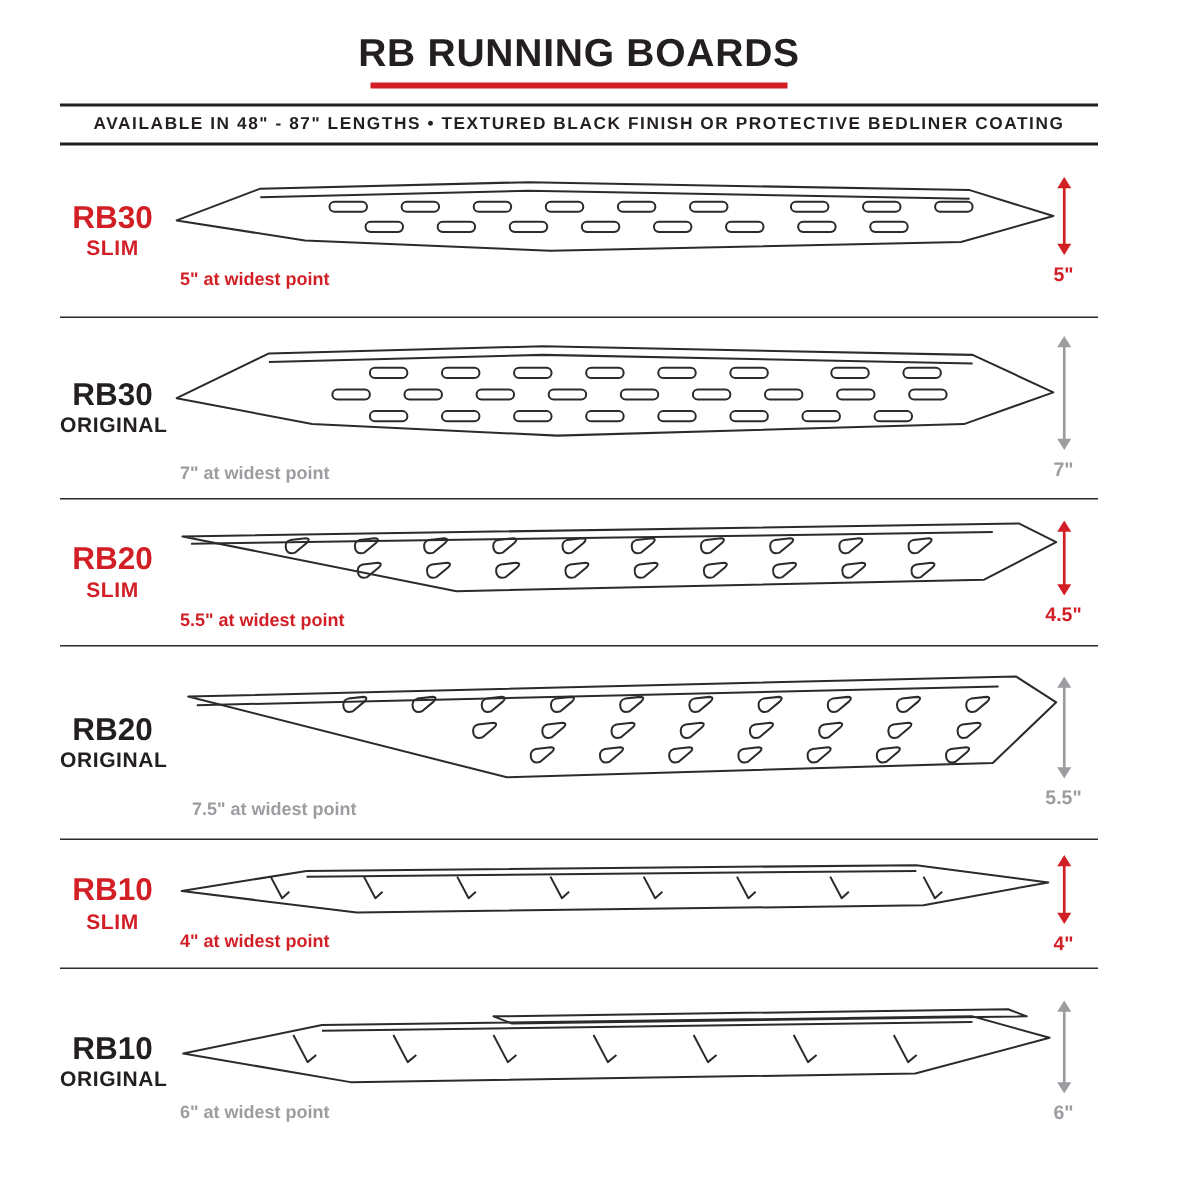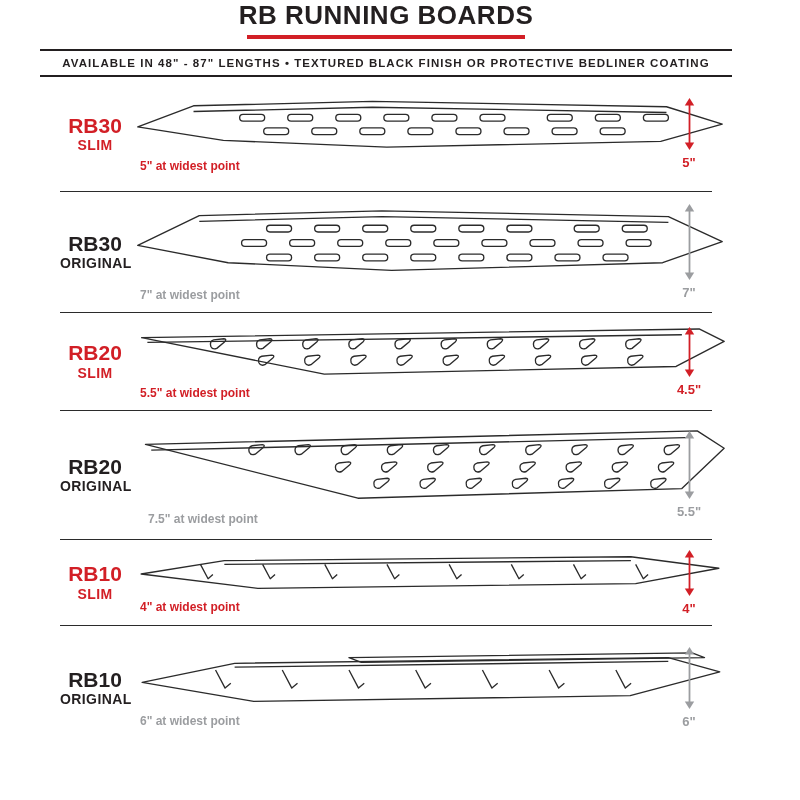--- a/index.html
+++ b/index.html
@@ -1,23 +1,23 @@
 <!DOCTYPE html>
 <html style="--red: #d21f26; --black: #231f20; --gray: #9b9da0;"><head>
 <meta charset="utf-8">
 <style>
   *{box-sizing:border-box}
   html,body{margin:0;padding:0}
   body{width:800px;height:800px;background:#fff;font-family:"Liberation Sans",sans-serif;color:var(--black,#231f20)}
-  .page{width:772px;height:800px;overflow:hidden;}
+  .page{width:772px;height:800px;overflow:hidden;padding-top:20px}
   .title{margin:0;text-align:center;font-size:26px;font-weight:800;letter-spacing:.5px;color:var(--black,#231f20)}
   .title-underline{width:278px;height:4px;background:var(--red,#d21f26);margin:4px auto 10px}
   .subtitle-bar{margin:0 40px;border-top:2px solid var(--black,#231f20);border-bottom:2px solid var(--black,#231f20);
     padding:6px 2px;text-align:center;font-size:11.5px;font-weight:700;letter-spacing:1.05px;white-space:nowrap;color:var(--black,#231f20)}
-  .rows{margin:0 60px}
+  .rows{margin:0 40px}
   .row{display:flex;align-items:center}
   .r1{height:114px}.r2{height:120px}.r3{height:97px}.r4{height:128px}.r5{height:85px}.r6{height:124px}
   .label-col{width:72px;flex:0 0 72px;text-align:center;padding-right:2px}
   .model{font-size:21px;font-weight:800;line-height:1.05}
   .variant{font-size:14px;font-weight:700;letter-spacing:.4px}
   .draw-col{flex:1 1 auto;display:flex;flex-direction:column;align-items:flex-start;min-width:0}
   .board{display:block;margin:0 auto}
   .width-label{font-size:12px;font-weight:700;margin:4px 0 0 8px}
   .r4 .width-label{margin-left:16px}
   .dim-col{width:46px;flex:0 0 46px;display:flex;flex-direction:column;align-items:center;gap:5px}

